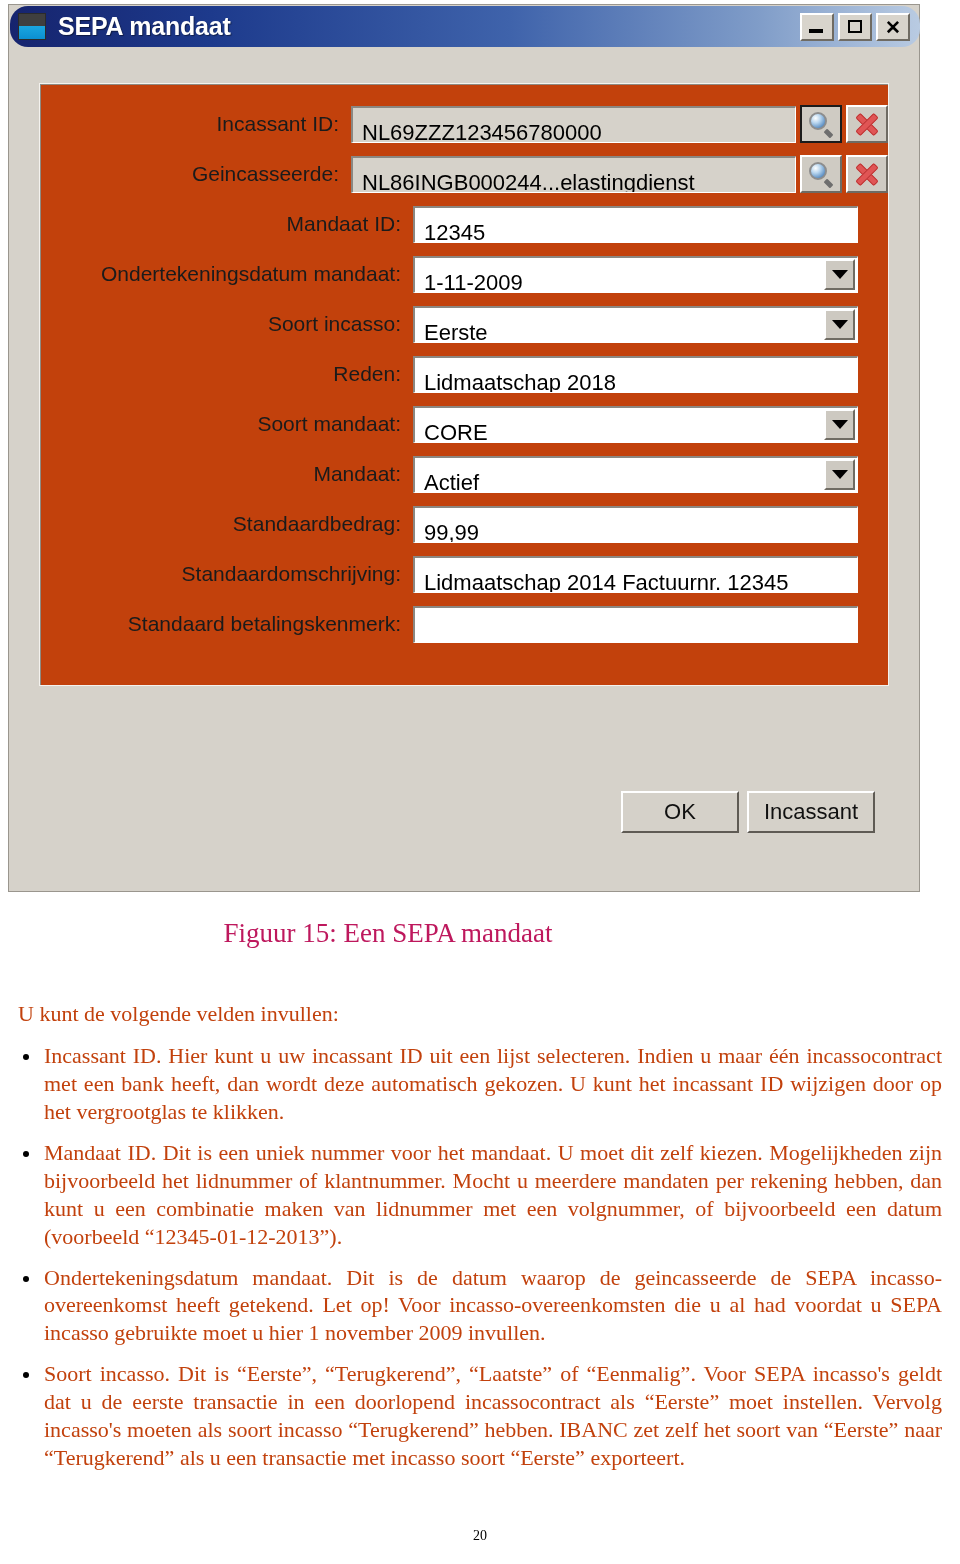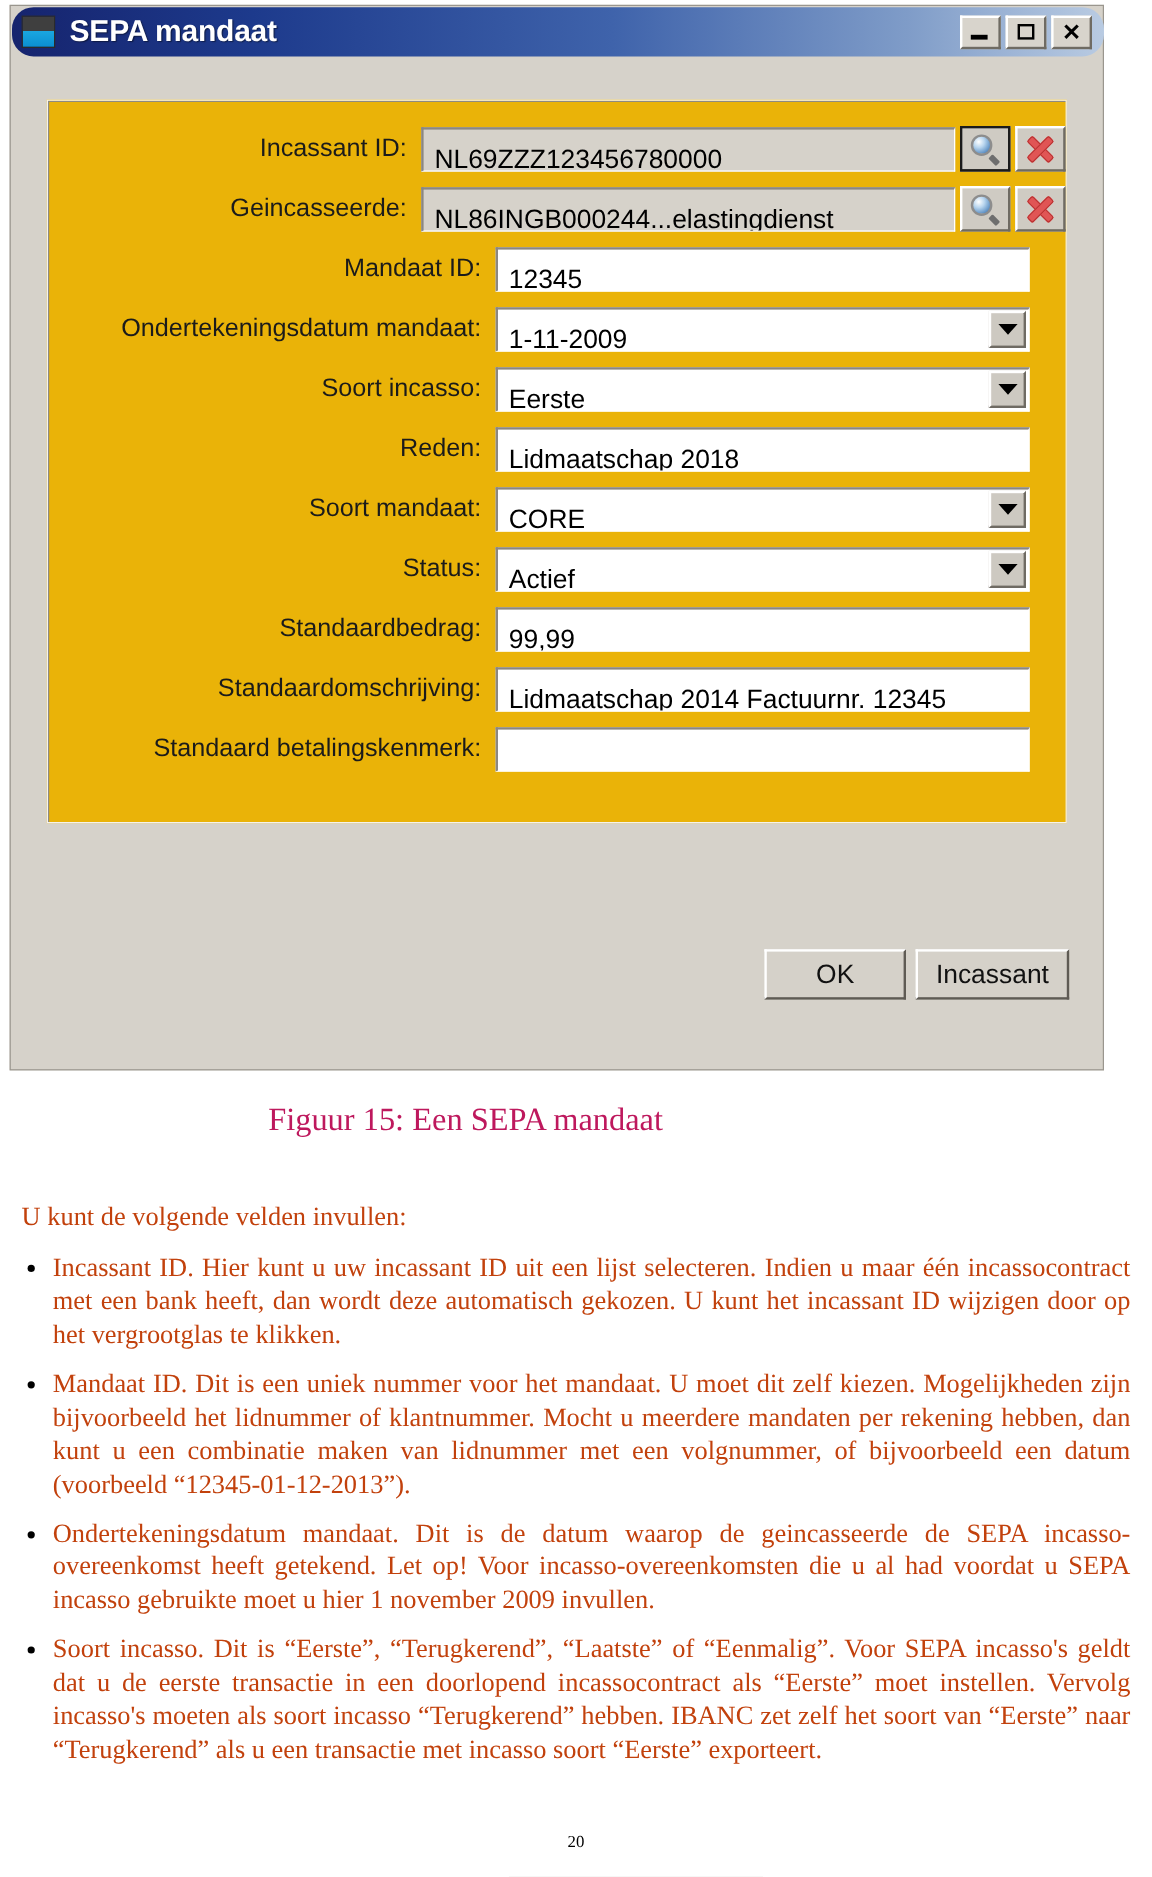--- a/index.html
+++ b/index.html
@@ -40,21 +40,21 @@
     box-sizing:border-box;position:relative;cursor:default;
   }
   .wbtn .g-min{position:absolute;left:7px;bottom:6px;width:14px;height:4px;background:#000;}
   .wbtn .g-max{position:absolute;left:8px;top:5px;width:14px;height:13px;border:2px solid #000;box-sizing:border-box;}
   .wbtn .g-cls{position:absolute;left:0;top:0;width:100%;height:100%;
      display:flex;align-items:center;justify-content:center;font-size:19px;font-weight:bold;color:#000;line-height:1;}
 
   
   .panel{
     position:absolute;left:30px;top:78px;width:850px;height:603px;
-    background:#eab308;
+    background:#c2410c;
     border:1px solid #f4f2ee;
     box-shadow:inset 1px 1px 0 #8e8a82;
     box-sizing:border-box;
   }
   .rows{position:absolute;left:0;top:15px;width:100%;}
   .row{height:50px;display:flex;align-items:center;}
   .lbl{
     width:373px;text-align:right;padding-right:12px;box-sizing:border-box;
     font-size:21px;color:#1b1b1b;white-space:nowrap;
   }
@@ -108,21 +108,21 @@
   }
   .xico b,.xico s{
     position:absolute;left:50%;top:50%;width:26px;height:7px;border-radius:2px;
     background:#e05555;box-shadow:0 0 0 1px #bb3333 inset;
     margin-left:-13px;margin-top:-3.5px;display:block;
   }
   .xico b{transform:rotate(45deg);}
   .xico s{transform:rotate(-45deg);}
 
   
-  .dlgbtns{position:absolute;left:628px;top:786px;display:flex;gap:8px;border-radius:13px;}
+  .dlgbtns{position:absolute;left:612px;top:786px;display:flex;gap:8px;border-radius:13px;}
   .dbtn{
     height:42px;background:#d5d1c9;
     border-top:2px solid #ffffff;border-left:2px solid #ffffff;
     border-right:2px solid #5f5b54;border-bottom:2px solid #5f5b54;
     box-sizing:border-box;display:flex;align-items:center;justify-content:center;
     font-size:22px;color:#111;padding:0 16px;
   }
   .dbtn.ok{width:118px;}
   .dbtn.cancel{width:128px;}
 
@@ -249,21 +249,21 @@
         <div class="lbl">Soort mandaat:</div>
         <div class="fieldwrap combo">
           <div class="inp w-combo">CORE</div>
           <div class="arrow-btn">
               <i></i>
             </div>
         </div>
       </div>
 
       <div class="row">
-        <div class="lbl">Status:</div>
+        <div class="lbl">Mandaat:</div>
         <div class="fieldwrap combo">
           <div class="inp w-combo">Actief</div>
           <div class="arrow-btn">
               <i></i>
             </div>
         </div>
       </div>
 
       <div class="row">
         <div class="lbl">Standaardbedrag:</div>

